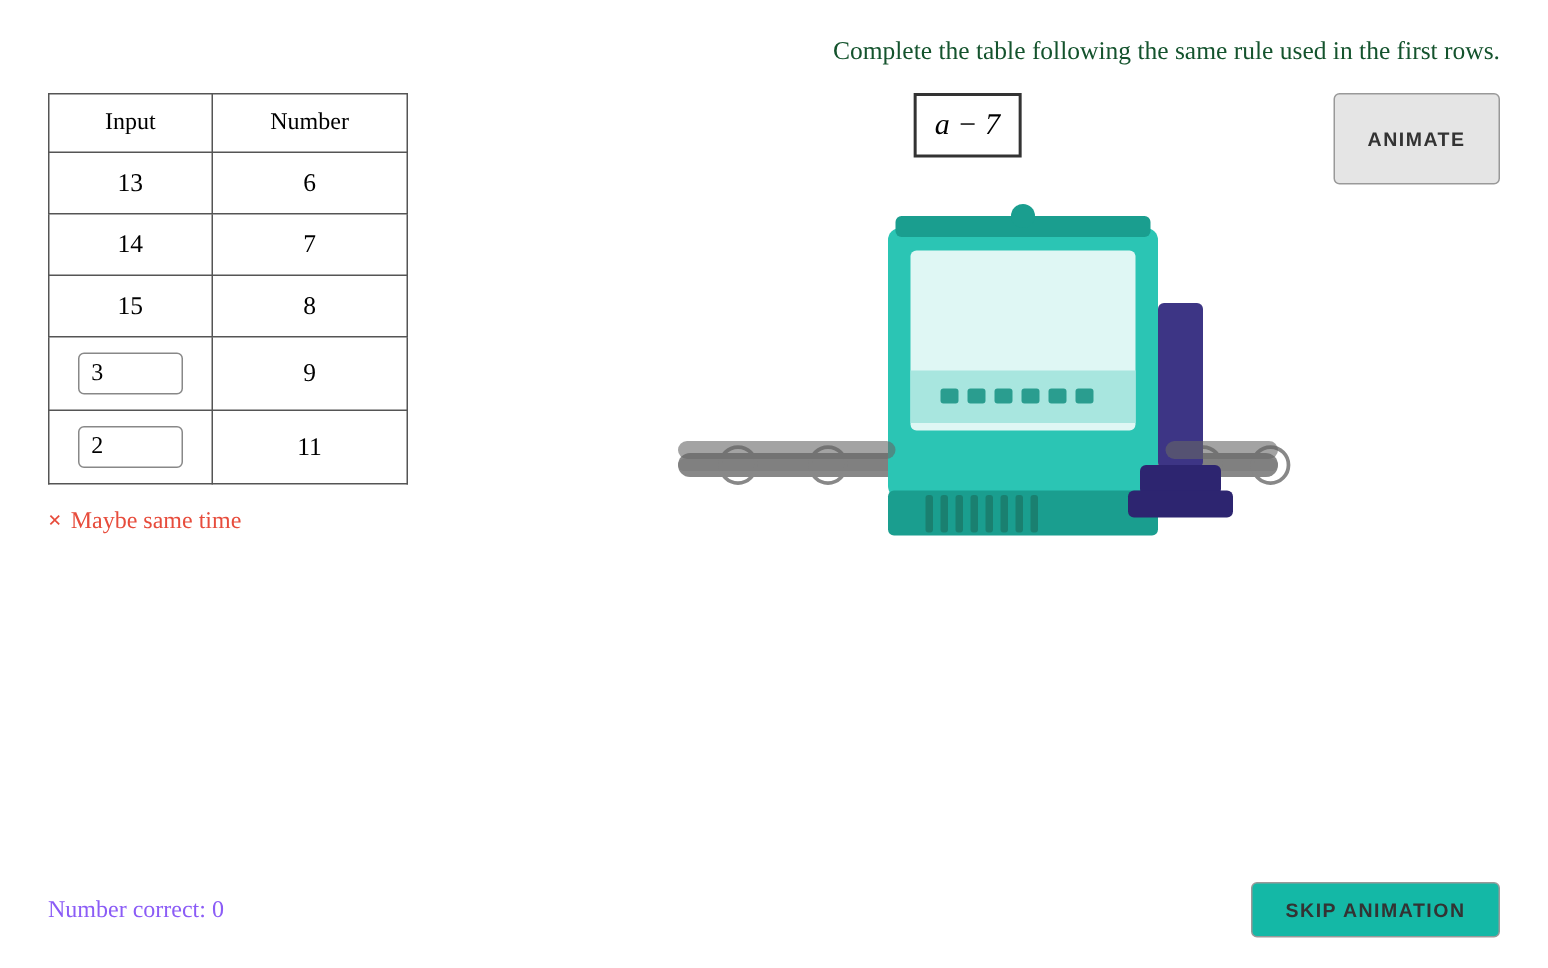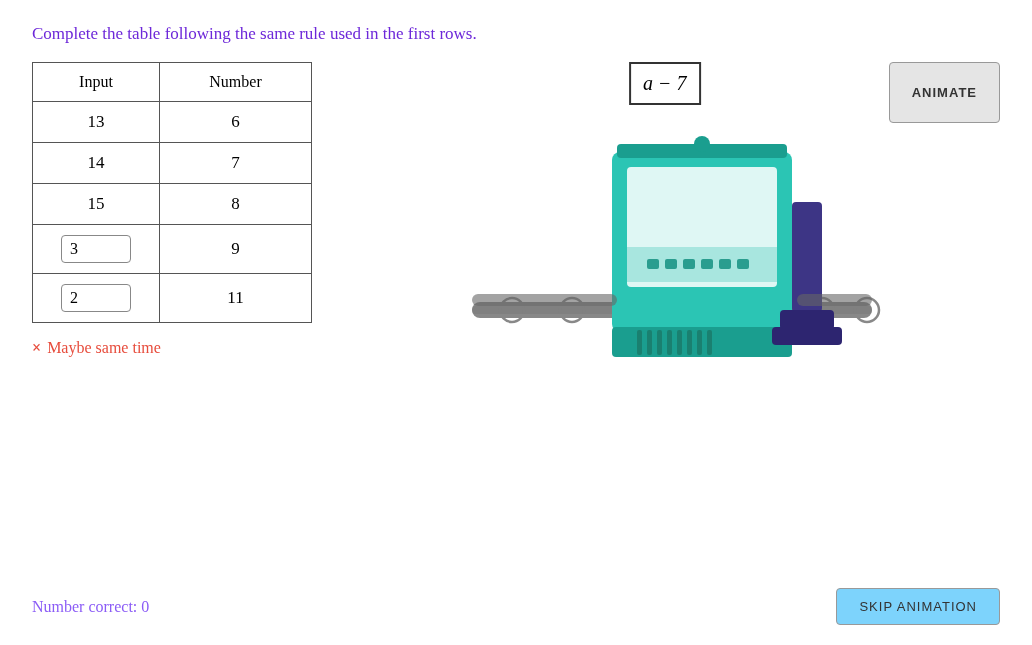--- a/index.html
+++ b/index.html
@@ -11,39 +11,40 @@
       overflow: hidden;
       position: relative;
     }
 
     .container {
       padding: 24px 32px;
     }
 
     .instruction {
       font-size: 17px;
-      color: #6d28d9;
+      color: #14532d;
       margin-bottom: 18px;
       font-family: 'Georgia', serif;
+      text-align: right;
     }
 
     .main-content {
       display: flex;
       align-items: flex-start;
       gap: 32px;
     }
 
     
     .table-section {
       flex-shrink: 0;
     }
 
     table {
       border-collapse: collapse;
-      width: 280px;
+      width: 240px;
     }
 
     table th {
       border: 1.5px solid #555;
       padding: 10px 30px;
       text-align: center;
       font-weight: normal;
       font-size: 16px;
       background: #fff;
     }
@@ -170,28 +171,28 @@
     }
 
     .number-correct {
       font-size: 16px;
       color: #8b5cf6;
       font-family: 'Georgia', serif;
     }
 
     .skip-btn {
       border: 1.5px solid #999;
-      background: #7dd3fc;
+      background: #14b8a6;
       padding: 10px 22px;
       font-size: 13px;
       letter-spacing: 1px;
       cursor: pointer;
       border-radius: 4px;
       font-family: 'Arial', sans-serif;
-      font-weight: normal;
+      font-weight: bold;
       color: #333;
     }
   </style>
 </head>
 <body>
 
 <div class="container">
   <div class="instruction">Complete the table following the same rule used in the first rows.</div>
 
   <div class="main-content">

